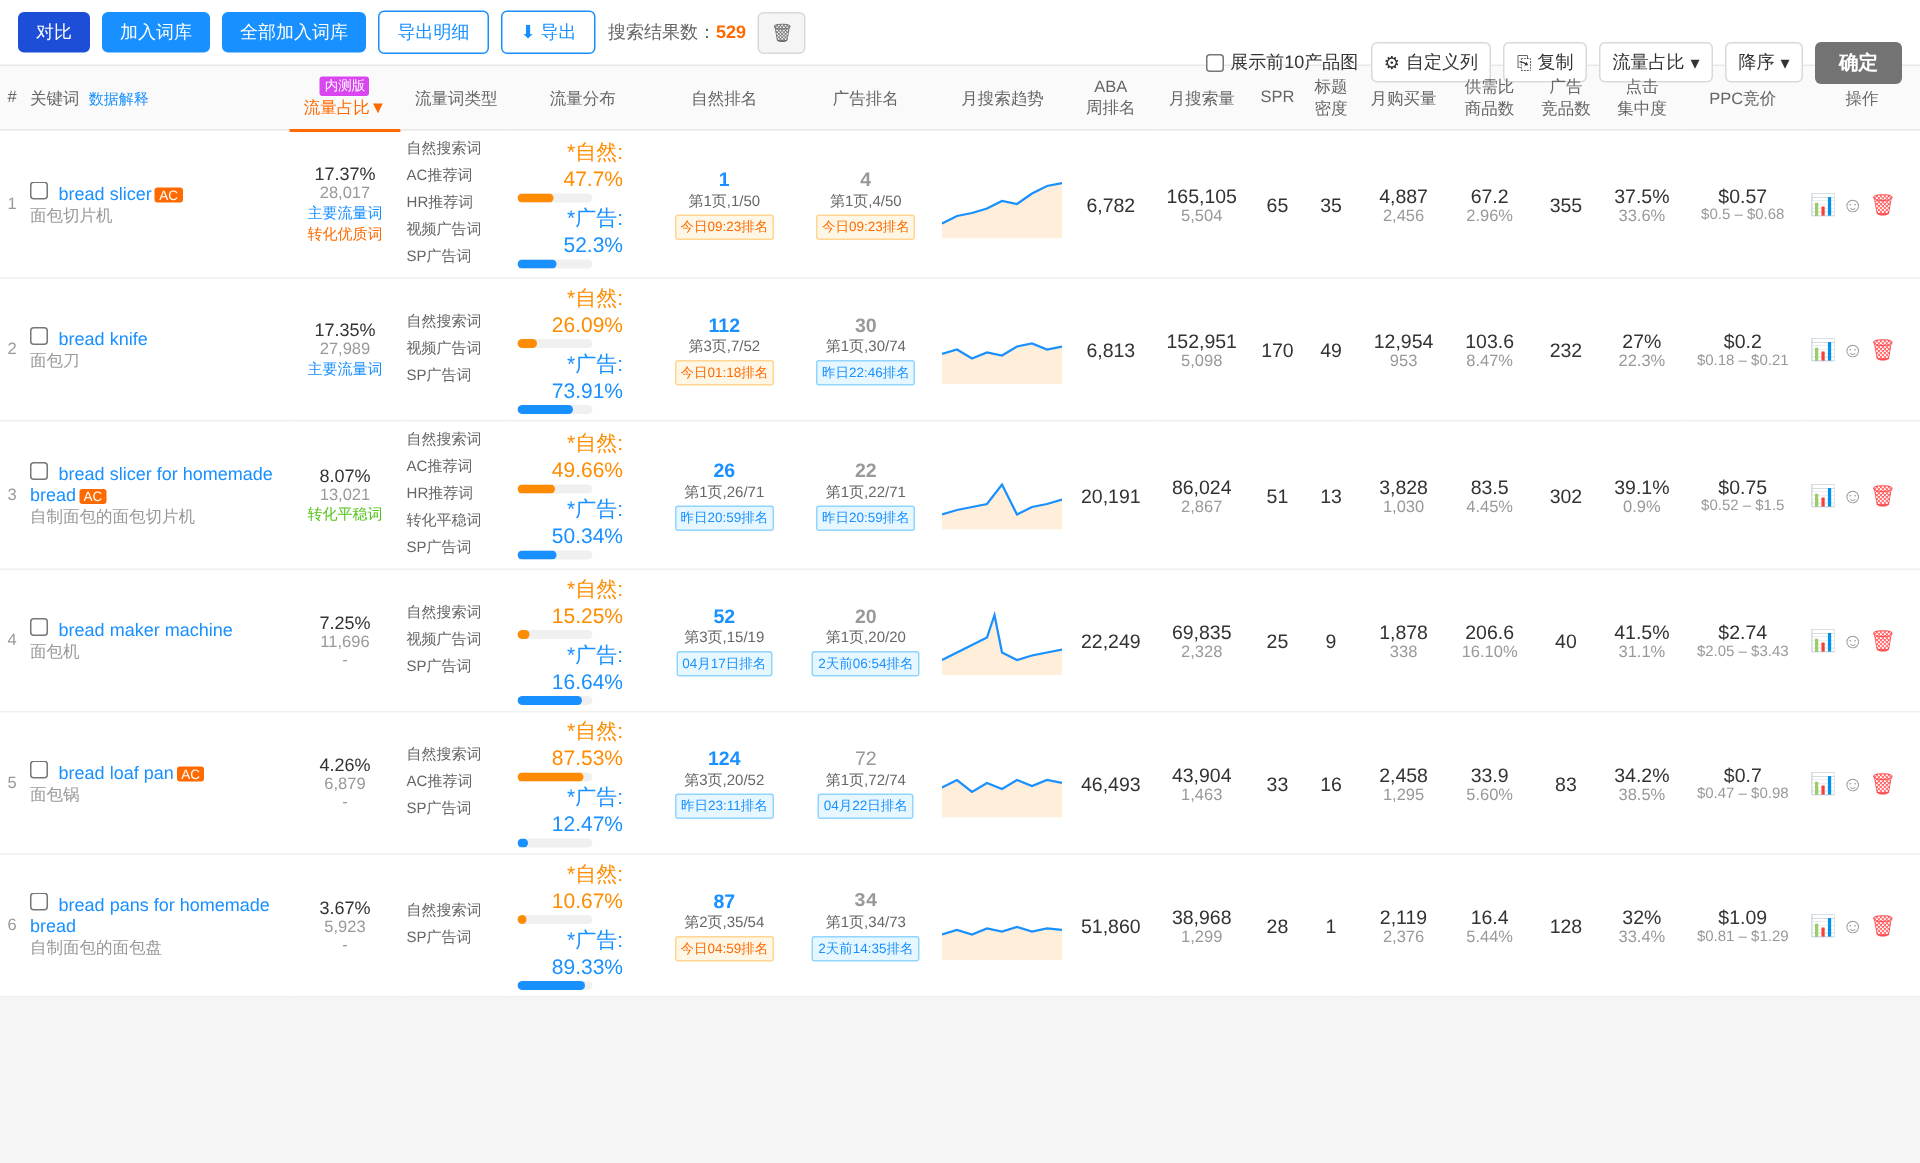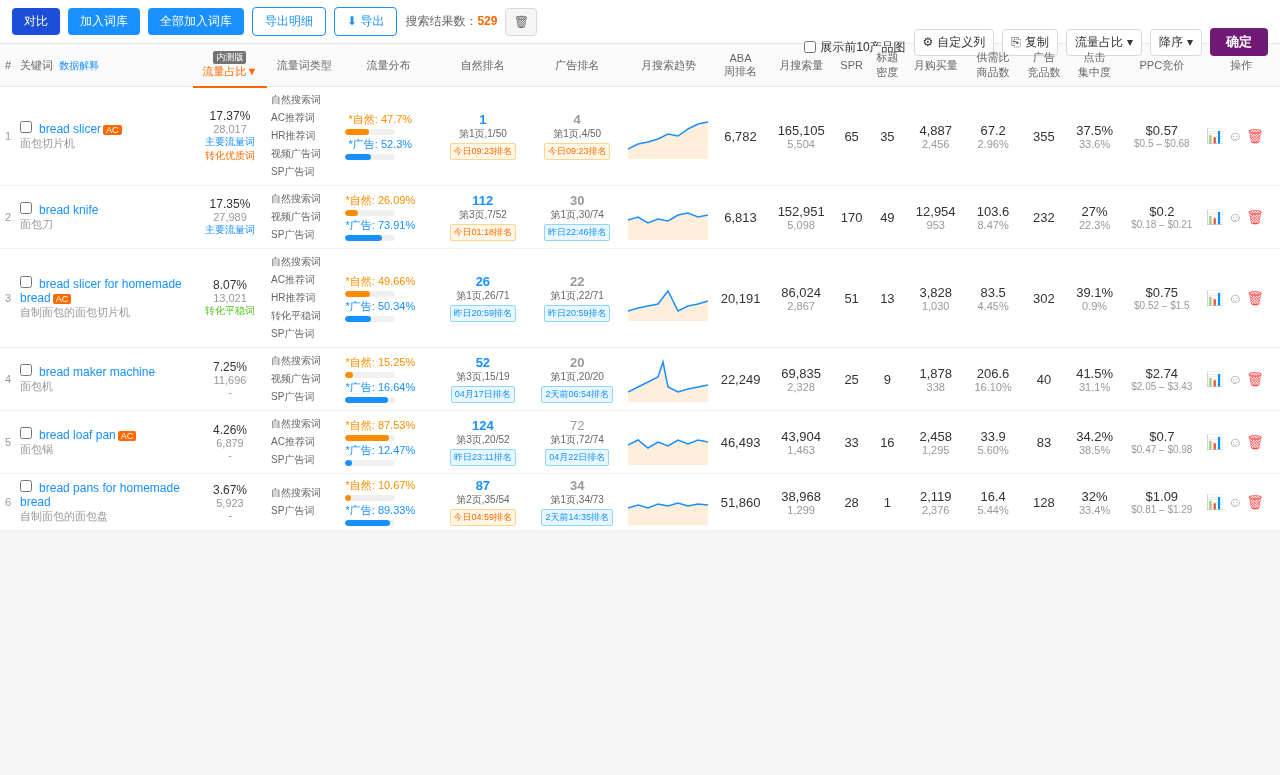--- a/index.html
+++ b/index.html
@@ -8,23 +8,23 @@
     .toolbar {
       display: flex; align-items: center; gap: 8px;
       padding: 8px 12px; background: #fff; border-bottom: 1px solid #e8e8e8;
       height: 44px;
     }
     .btn { padding: 5px 12px; border-radius: 4px; border: none; cursor: pointer; font-size: 12px; font-weight: 500; }
     .btn-orange { background: #1d4ed8; color: #fff; }
     .btn-blue { background: #1890ff; color: #fff; }
     .btn-outline { background: #fff; color: #1890ff; border: 1px solid #1890ff; }
     .btn-icon { background: #f5f5f5; color: #666; border: 1px solid #d9d9d9; width: 32px; height: 28px; display:flex;align-items:center;justify-content:center; border-radius: 4px; cursor:pointer; }
-    .btn-confirm { background: #701a75; color: #fff; padding: 5px 16px; border-radius: 4px; border: none; cursor: pointer; font-size: 13px; font-weight: 600; }
-    
-    .toolbar-right { margin-left: auto; display: flex; align-items: flex-end; gap: 8px; margin-top: 40px; }
+    .btn-confirm { background: #737373; color: #fff; padding: 5px 16px; border-radius: 4px; border: none; cursor: pointer; font-size: 13px; font-weight: 600; }
+    
+    .toolbar-right { margin-left: auto; display: flex; align-items: center; gap: 8px; margin-top: 40px; }
     .checkbox-label { display: flex; align-items: center; gap: 4px; font-size: 12px; color: #333; }
     .select-box { border: 1px solid #d9d9d9; border-radius: 4px; padding: 4px 8px; font-size: 12px; background: #fff; display: flex; align-items: center; gap: 4px; cursor: pointer; }
     
     .table-container { overflow-x: auto; background: #fff; }
     table { width: 100%; border-collapse: collapse; font-size: 11px; }
     thead tr { background: #fafafa; border-bottom: 1px solid #e8e8e8; }
     th { padding: 6px 4px; text-align: center; color: #666; font-weight: 500; border-bottom: 1px solid #e8e8e8; white-space: nowrap; font-size: 11px; }
     td { padding: 4px 4px; text-align: center; border-bottom: 1px solid #f0f0f0; vertical-align: middle; }
     tbody tr { border-bottom: 1px solid #f0f0f0; }
     
@@ -37,21 +37,21 @@
     .data-pct { color: #333; font-weight: 500; font-size: 12px; }
     .data-sub { color: #999; font-size: 11px; }
     .tag-main { color: #1890ff; font-size: 10px; }
     .tag-convert { color: #ff6a00; font-size: 10px; }
     
     .traffic-tags { text-align: left; line-height: 1.8; }
     .t-tag { color: #666; font-size: 10px; display: block; }
     
     .dist-bar-wrap { min-width: 80px; }
     .dist-row { display: flex; align-items: center; gap: 3px; margin-bottom: 2px; }
-    .dist-label { font-size: 11px; color: #666; width: 70px; text-align: center; }
+    .dist-label { font-size: 14px; color: #666; width: 70px; text-align: right; }
     .dist-bar { height: 6px; border-radius: 3px; }
     .bar-orange { background: #ff8c00; }
     .bar-blue { background: #1890ff; }
     .bar-bg { width: 50px; height: 6px; background: #f0f0f0; border-radius: 3px; overflow: hidden; }
     
     .rank-cell { min-width: 80px; }
     .rank-blue { color: #1890ff; font-size: 13px; font-weight: 600; }
     .rank-sub { color: #666; font-size: 10px; }
     .rank-time { color: #ff6a00; font-size: 9px; background: #fff7e6; border: 1px solid #ffd591; border-radius: 2px; padding: 1px 3px; display: inline-block; margin-top: 2px; }
     .rank-time-blue { color: #1890ff; font-size: 9px; background: #e6f7ff; border: 1px solid #91d5ff; border-radius: 2px; padding: 1px 3px; display: inline-block; margin-top: 2px; }
@@ -119,21 +119,21 @@
   <table>
     <thead>
       <tr>
         <th>#</th>
         <th style="text-align:left;">
           <span>关键词</span>&nbsp;
           <span style="color:#1890ff;font-size:10px;cursor:pointer;">数据解释</span>
         </th>
         <th style="color:#ff6a00;border-bottom:2px solid #ff6a00;">
           <div style="display:flex;flex-direction:column;align-items:center;">
-            <span style="background:#737373;color:#fff;border-radius:2px;padding:0 3px;font-size:9px;display:inline-block;">内测版</span>
+            <span style="background:#d946ef;color:#fff;border-radius:2px;padding:0 3px;font-size:9px;display:inline-block;">内测版</span>
             <span>流量占比▼</span>
           </div>
         </th>
         <th>流量词类型</th>
         <th>流量分布</th>
         <th>自然排名</th>
         <th>广告排名</th>
         <th>月搜索趋势</th>
         <th>ABA<br>周排名</th>
         <th>月搜索量</th>
@@ -640,21 +640,21 @@
           <div class="dist-bar bar-blue" style="width:89.33%;height:6px;"></div>
         </div>
       </div>
     </td>
     <td class="rank-cell">
       <div class="rank-blue">87</div>
       <div class="rank-sub">第2页,35/54</div>
       <div class="rank-time">今日04:59排名</div>
     </td>
     <td class="rank-cell">
-      <div style="color:#999;font-size:13px;font-weight:600;">34</div>
+      <div style="color:#999;font-size:13px;font-weight:600;font-family:Liberation Mono, monospace;">34</div>
       <div class="rank-sub">第1页,34/73</div>
       <div class="rank-time-blue">2天前14:35排名</div>
     </td>
     <td class="trend-cell">
       <svg class="sparkline-svg" width="80" height="45" viewBox="0 0 80 45" xmlns="http://www.w3.org/2000/svg">
     <path d="M0,28 L10,25 L20,28 L30,24 L40,26 L50,23 L60,26 L70,24 L80,25 L80,45 L0,45 Z" fill="rgba(255,140,0,0.15)"></path>
     <path d="M0,28 L10,25 L20,28 L30,24 L40,26 L50,23 L60,26 L70,24 L80,25" fill="none" stroke="#1890ff" stroke-width="1.5"></path>
   </svg>
     </td>
     <td>

